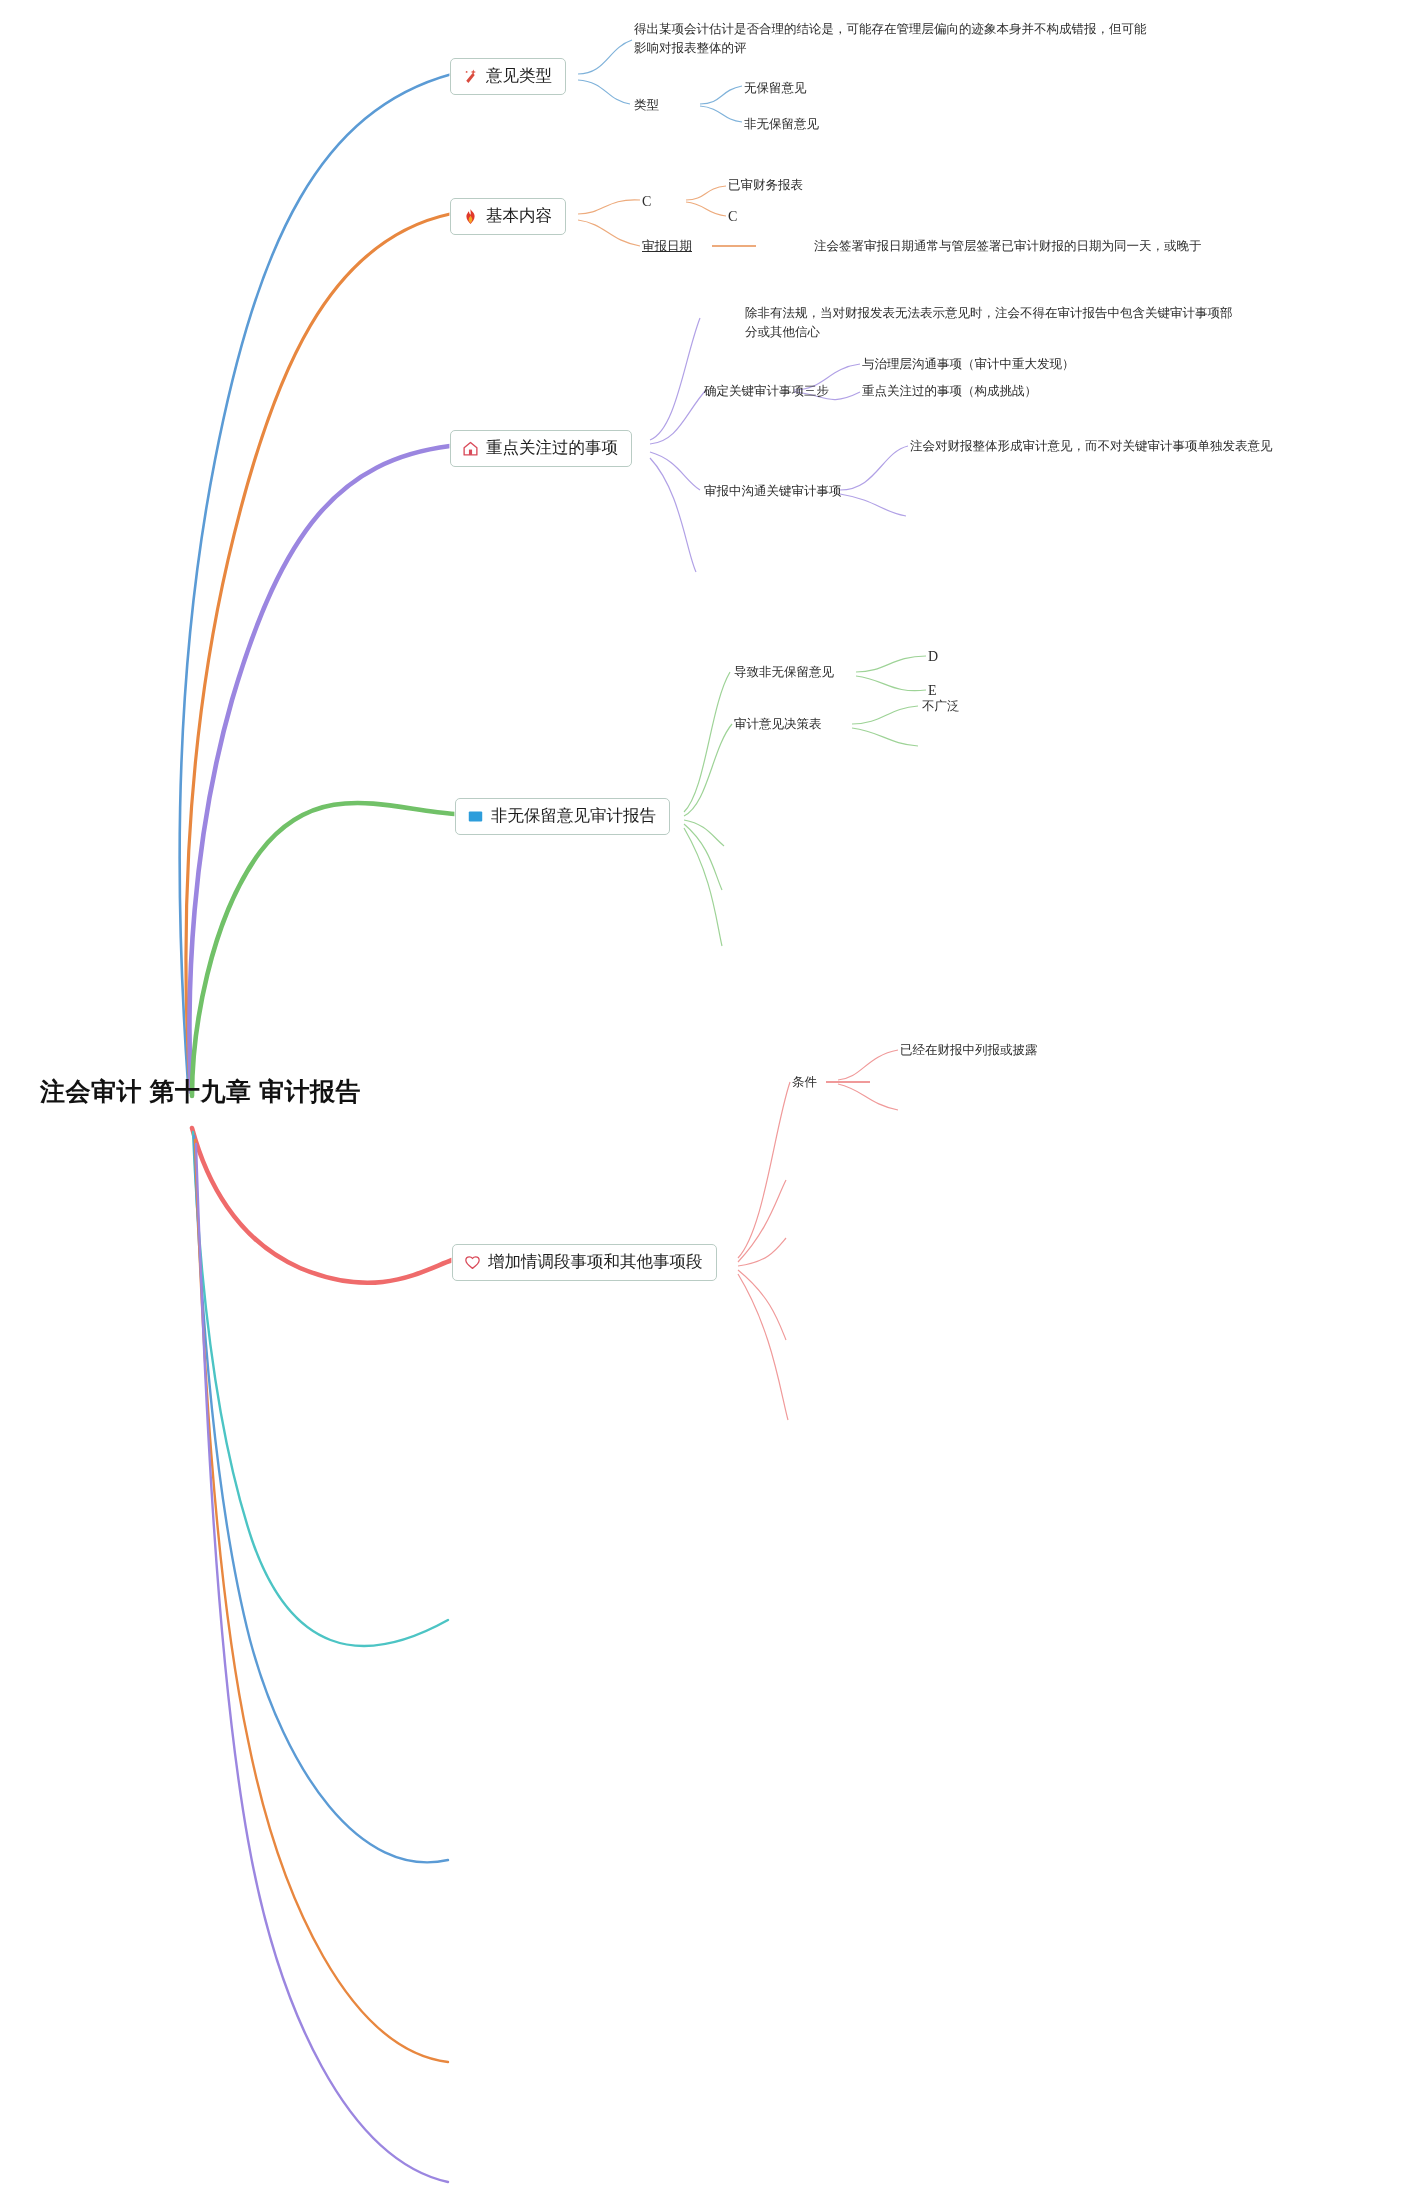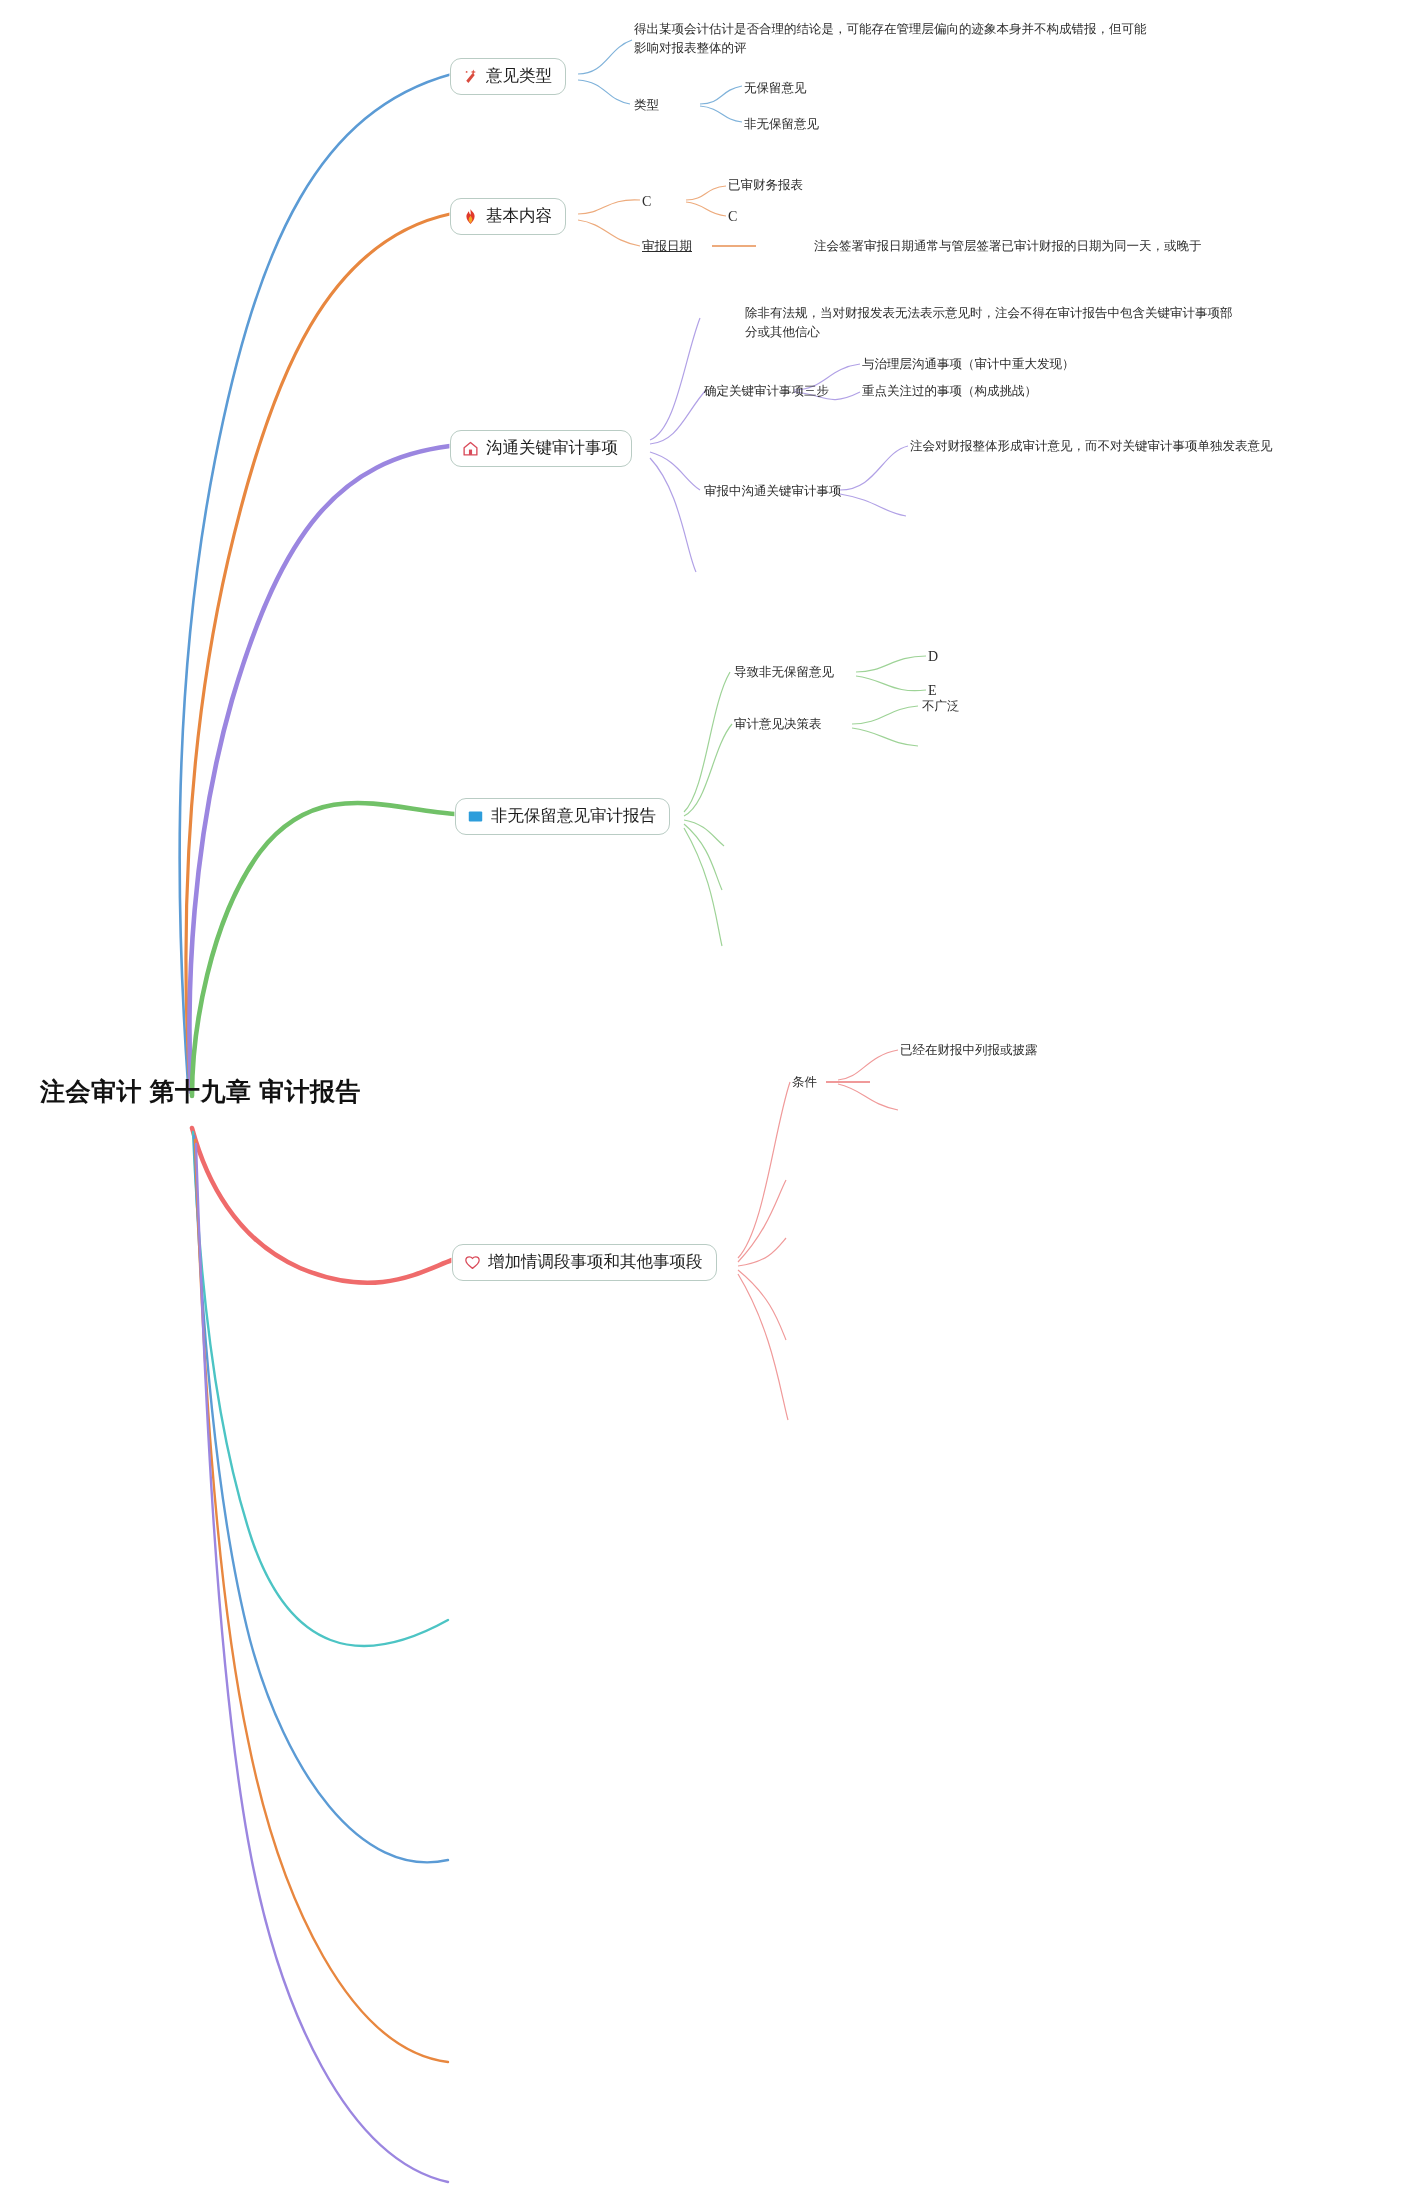--- a/index.html
+++ b/index.html
@@ -36,21 +36,21 @@
     font-weight: bold;
     color: #111111;
     letter-spacing: 0.5px;
   }
   
   .topic-box {
     display: inline-flex;
     align-items: center;
     gap: 7px;
     border: 1px solid #b9ccc4;
-    border-radius: 11px;
+    border-radius: 5px;
     background: #ffffff;
     padding: 6px 13px 7px 11px;
     font-size: 16.5px;
     color: #1d1d1d;
     box-shadow: 0 0 0 1px rgba(255,255,255,0.6);
   }
   
   .ico {
     width: 17px;
     height: 17px;
@@ -185,21 +185,21 @@
   <div class="node t3" style="left:770px; top:237px;margin-left:44px;">注会签署审报日期通常与管层签署已审计财报的日期为同一天，或晚于</div>
 
   <div class="node" style="left:450px; top:430px;">
     <span class="topic-box">
       <span class="ico">
         <svg viewBox="0 0 24 24" width="17" height="17" xmlns="http://www.w3.org/2000/svg">
           <path d="M3 11 L12 3.5 L21 11 L21 21 L3 21 Z" fill="none" stroke="#d94b5a" stroke-width="1.9" stroke-linejoin="round"></path>
           <rect x="9.8" y="13.5" width="4.4" height="7.5" fill="#d94b5a"></rect>
         </svg>
       </span>
-      <span>沟通关键审计事项</span>
+      <span>重点关注过的事项</span>
     </span>
   </div>
 
   <div class="node t2 wrap2" style="left:745px; top:304px; width:492px;">除非有法规，当对财报发表无法表示意见时，注会不得在审计报告中包含关键审计事项部分或其他信心</div>
 
   <div class="node t2" style="left:704px; top:382px;">确定关键审计事项三步</div>
 
   <div class="node t3" style="left:862px; top:355px;">与治理层沟通事项（审计中重大发现）</div>
 
   <div class="node t3" style="left:862px; top:382px;">重点关注过的事项（构成挑战）</div>

